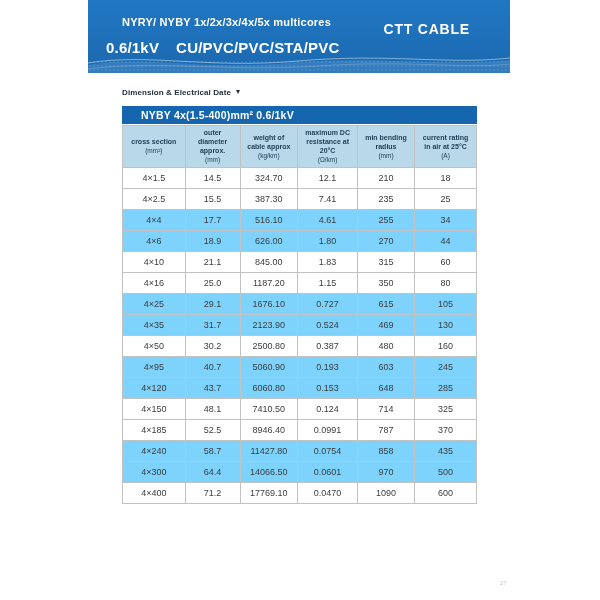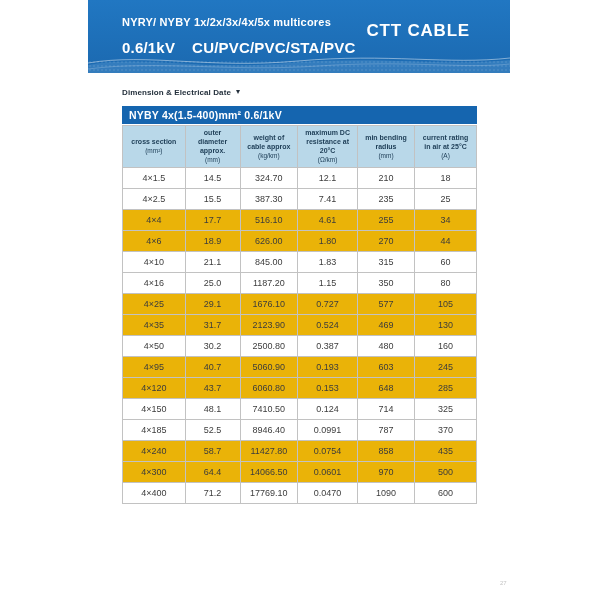--- a/index.html
+++ b/index.html
@@ -20,28 +20,28 @@
     width: 422px; height: 73px;
     background: linear-gradient(180deg, #2177c2 0%, #1b69b0 100%);
     overflow: hidden;
   }
   .band-line1 {
     position: absolute; left: 34px; top: 16px;
     color: #ffffff; font-size: 11px; font-weight: 600; letter-spacing: 0.2px;
     white-space: nowrap;
   }
   .band-line2 {
-    position: absolute; left: 34px; top: 39px;
+    position: absolute; left: 18px; top: 39px;
     display: flex; gap: 17px;
     color: #ffffff; font-size: 15px; font-weight: 600; letter-spacing: 0.2px;
     white-space: nowrap;
   }
   .logo {
     position: absolute; right: 40px; top: 21px;
-    color: #ffffff; font-size: 17px; font-weight: 700; letter-spacing: 0.8px;
+    color: #ffffff; font-size: 14px; font-weight: 700; letter-spacing: 0.8px;
     white-space: nowrap;
   }
   .wave-svg { position: absolute; left: 0; bottom: 0; width: 100%; height: 26px; }
   .wave-dots {
     position: absolute; left: 0; bottom: 0; width: 100%; height: 13px;
     background-image: radial-gradient(rgba(255,255,255,0.45) 0.5px, transparent 0.9px);
     background-size: 4px 4px;
     opacity: 0.35;
   }
 
@@ -59,21 +59,21 @@
   
   .table-wrap {
     position: absolute; left: 122px; top: 106px; width: 355px;
   }
   .table-title {
     height: 19px;
     background: #1565af;
     color: #ffffff;
     font-size: 10.5px; font-weight: 700; letter-spacing: 0.2px;
     display: flex; align-items: center;
-    padding-left: 7px;
+    padding-left: 19px;
     border-bottom: 1px solid #ffffff;
   }
   table {
     width: 100%;
     border-collapse: collapse;
     table-layout: fixed;
     border: 1px solid #c2c2c2;
   }
   thead th {
     background: #b9d8e9;
@@ -93,21 +93,21 @@
     font-size: 9px;
     color: #3c3c3c;
     text-align: center; vertical-align: middle;
     border-left: 1px solid #c2c2c2;
     border-top: 1px solid #c2c2c2;
     background: #ffffff;
     padding: 0;
   }
   tbody td:first-child { border-left: none; }
   tbody tr:first-child td { border-top: none; text-align: center; }
-  tbody tr.stripe td { background: #eab308; }
+  tbody tr.stripe td { background: #7dd3fc; }
 
   .page-number {
     position: absolute; left: 500px; top: 580px;
     font-size: 6px; color: #c4c4c4;
   }
 </style>
 </head>
 <body>
 
 <div class="screen">
@@ -218,21 +218,21 @@
             <td>1187.20</td>
             <td>1.15</td>
             <td>350</td>
             <td>80</td>
           </tr>
           <tr class="stripe">
             <td>4×25</td>
             <td>29.1</td>
             <td>1676.10</td>
             <td>0.727</td>
-            <td>577</td>
+            <td>615</td>
             <td>105</td>
           </tr>
           <tr class="stripe">
             <td>4×35</td>
             <td>31.7</td>
             <td>2123.90</td>
             <td>0.524</td>
             <td>469</td>
             <td>130</td>
           </tr>

